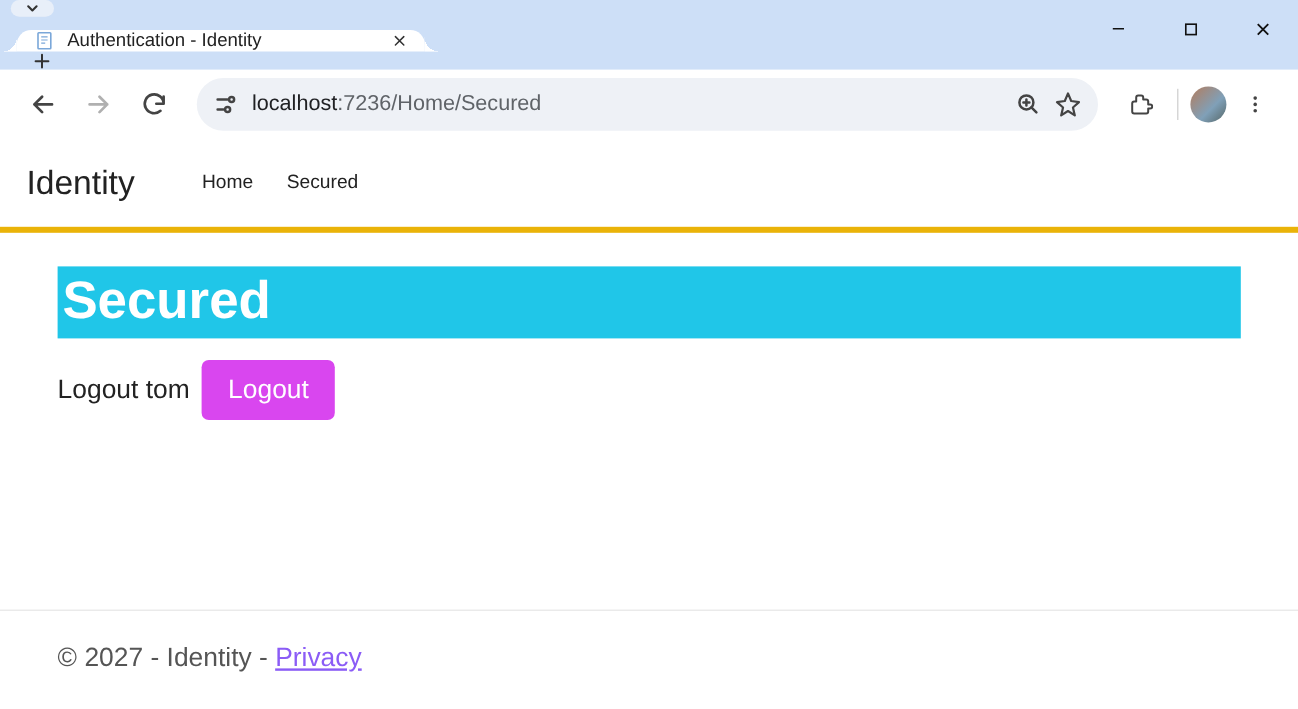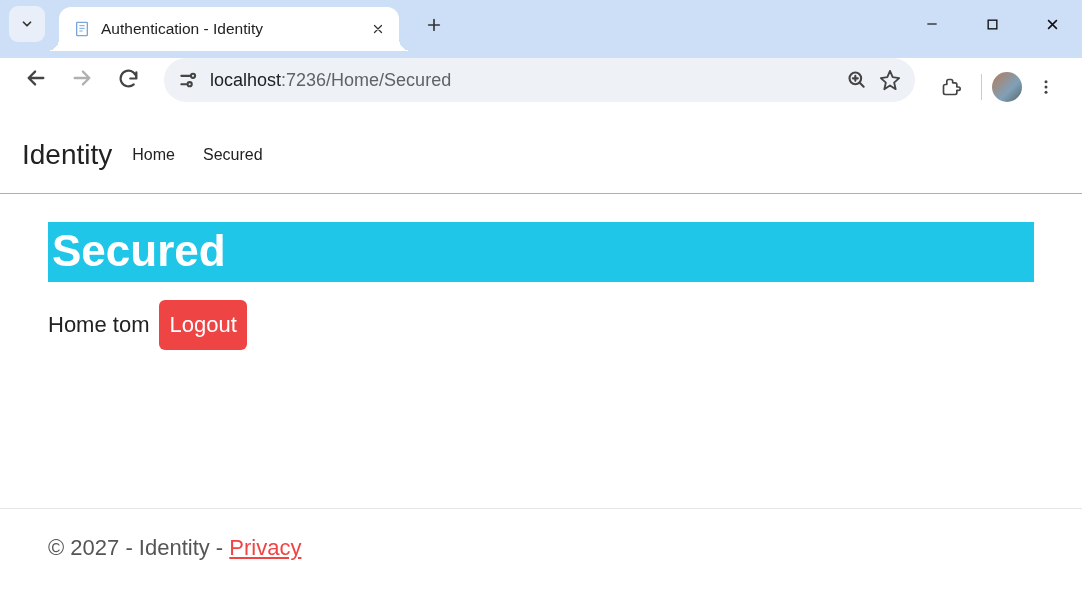--- a/index.html
+++ b/index.html
@@ -8,22 +8,23 @@
       width: 1082px;
       height: 591px;
       background: #fff;
       overflow: hidden;
     }
     
     .browser-top {
       background: #cddff7;
       height: 58px;
       display: flex;
-      align-items: center;
+      align-items: flex-start;
       position: relative;
+      flex-direction: column;
     }
     .tab-search-btn {
       width: 36px;
       height: 36px;
       background: #e8eff9;
       border-radius: 9px;
       margin-left: 9px;
       margin-bottom: 11px;
       display: flex;
       align-items: center;
@@ -94,20 +95,21 @@
       display: flex;
       align-items: center;
       justify-content: center;
       color: #111;
       cursor: pointer;
     }
     .toolbar {
       height: 58px;
       background: #fff;
       display: flex;
+      align-items: center;
       padding: 0 16px;
       gap: 6px;
       border-bottom: 1px solid #fff;
     }
     .tb-btn {
       width: 40px; height: 40px;
       display: flex; align-items: center; justify-content: center;
       border-radius: 50%;
       color: #444;
       cursor: pointer;
@@ -148,22 +150,22 @@
     }
     
     .page {
       background: #fff;
     }
     .navbar {
       height: 78px;
       display: flex;
       align-items: center;
       padding: 0 22px;
-      border-bottom: 1px solid #eab308;
-      gap: 20px;
+      border-bottom: 5px solid #eab308;
+      gap: 56px;
       text-align: right;
     }
     .brand {
       font-size: 28px;
       color: #222;
     }
     .nav-links {
       display: flex;
       gap: 28px;
     }
@@ -185,39 +187,39 @@
       margin-bottom: 18px;
     }
     .greeting-row {
       display: flex;
       align-items: center;
       gap: 10px;
       font-size: 22px;
       color: #222;
     }
     .logout-btn {
-      background: #ef4444;
+      background: #d946ef;
       color: #fff;
       font-size: 22px;
       border: none;
       border-radius: 6px;
-      padding: 12px 10px;
+      padding: 12px 22px;
       cursor: pointer;
     }
     .footer {
       position: absolute;
       bottom: 0;
       left: 0; right: 0;
       border-top: 1px solid #e5e5e5;
       padding: 26px 48px 30px 48px;
       font-size: 22px;
       color: #555;
       background: #fff;
     }
-    .footer a { color: #ef4444; text-decoration: underline; cursor: pointer; }
+    .footer a { color: #8b5cf6; text-decoration: underline; cursor: pointer; }
     svg { display: block; }
   </style>
 </head>
 <body>
 
 <div class="browser-top">
   <div class="tab-search-btn">
     <svg width="14" height="14" viewBox="0 0 24 24">
         <path d="M6 9l6 6 6-6" fill="none" stroke="currentColor" stroke-width="3" stroke-linecap="round" stroke-linejoin="round"></path>
       </svg>
@@ -321,20 +323,20 @@
   <div class="navbar">
     <div class="brand">Identity</div>
     <div class="nav-links">
       <a class="nav-link">Home</a>
       <a class="nav-link">Secured</a>
     </div>
   </div>
   <div class="content">
     <h1 class="page-heading">Secured</h1>
     <div class="greeting-row">
-      <span>Home tom</span>
+      <span>Logout tom</span>
       <button class="logout-btn">Logout</button>
     </div>
   </div>
   <div class="footer">
     <span>© 2027 - Identity - </span><a>Privacy</a>
   </div>
 </div>
 
 </body></html>

